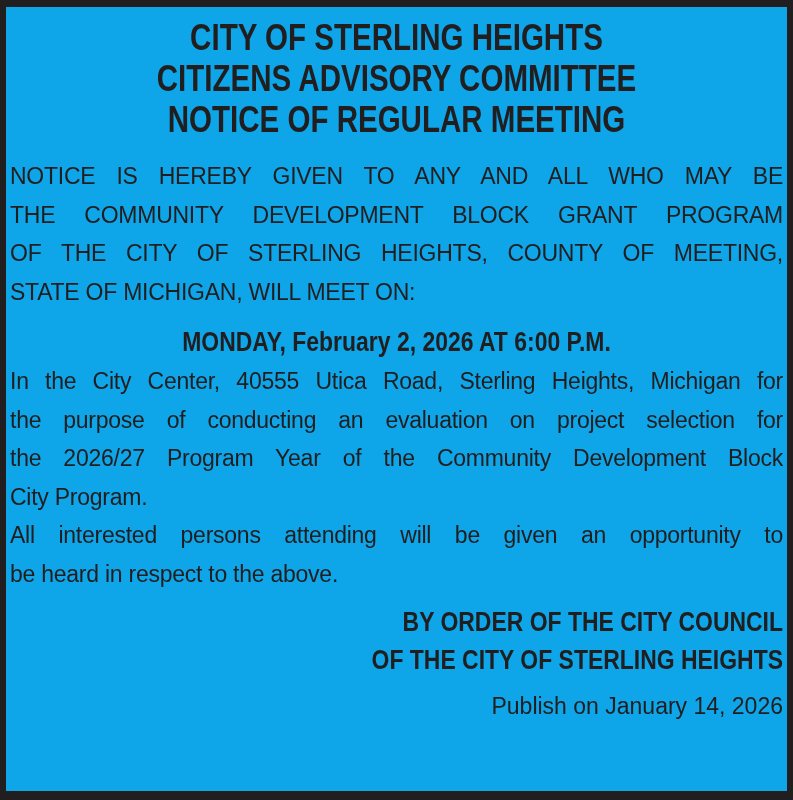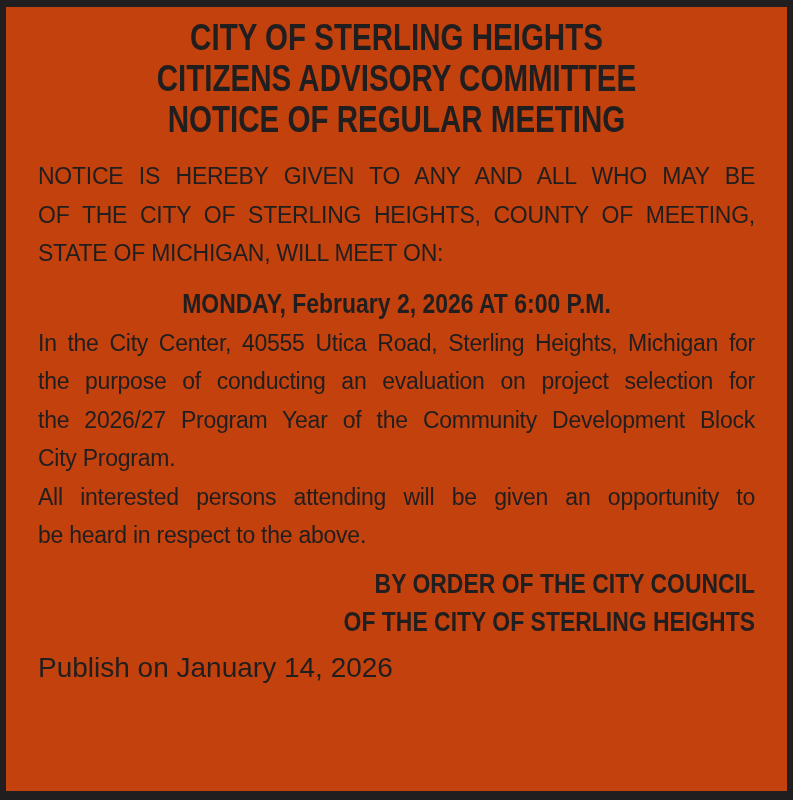--- a/index.html
+++ b/index.html
@@ -4,24 +4,24 @@
 <style>
   html, body {
     margin: 0;
     padding: 0;
     background: #ffffff;
   }
   .page {
     width: 793px;
     height: 800px;
     box-sizing: border-box;
-    background: #c2410c;
+    background: #0ea5e9;
     border: solid #211e1f;
     border-width: 7px 6px 9px 6px;
-    padding: 0 32px;
+    padding: 0 4px;
     overflow: hidden;
     font-family: "Liberation Sans", sans-serif;
     color: #211e1f;
   }
   .title {
     margin-top: 10px;
     font-size: 36px;
     line-height: 41px;
     font-weight: bold;
     transform: scaleX(0.82);
@@ -63,38 +63,39 @@
     line-height: 38px;
     transform: scaleX(0.85);
     transform-origin: 100% 50%;
   }
   .signoff div {
     text-align: right;
     white-space: nowrap;
   }
   .publish {
     margin-top: 8px;
-    font-size: 28px;
+    font-size: 23px;
     line-height: 38px;
-    text-align: left;
+    text-align: right;
   }
 </style>
 </head>
 <body>
 
 <div class="page">
 
   <div class="title">
       <div>CITY OF STERLING HEIGHTS</div>
       <div>CITIZENS ADVISORY COMMITTEE</div>
       <div>NOTICE OF REGULAR MEETING</div>
     </div>
 
   <div class="para para-notice">
       <div>NOTICE IS HEREBY GIVEN TO ANY AND ALL WHO MAY BE</div>
+      <div>THE COMMUNITY DEVELOPMENT BLOCK GRANT PROGRAM</div>
       <div>OF THE CITY OF STERLING HEIGHTS, COUNTY OF MEETING,</div>
       <div>STATE OF MICHIGAN, WILL MEET ON:</div>
     </div>
 
   <div class="date-line">MONDAY, February 2, 2026 AT 6:00 P.M.</div>
 
   <div class="para para-location">
       <div>In the City Center, 40555 Utica Road, Sterling Heights, Michigan for</div>
       <div>the purpose of conducting an evaluation on project selection for</div>
       <div>the 2026/27 Program Year of the Community Development Block</div>

